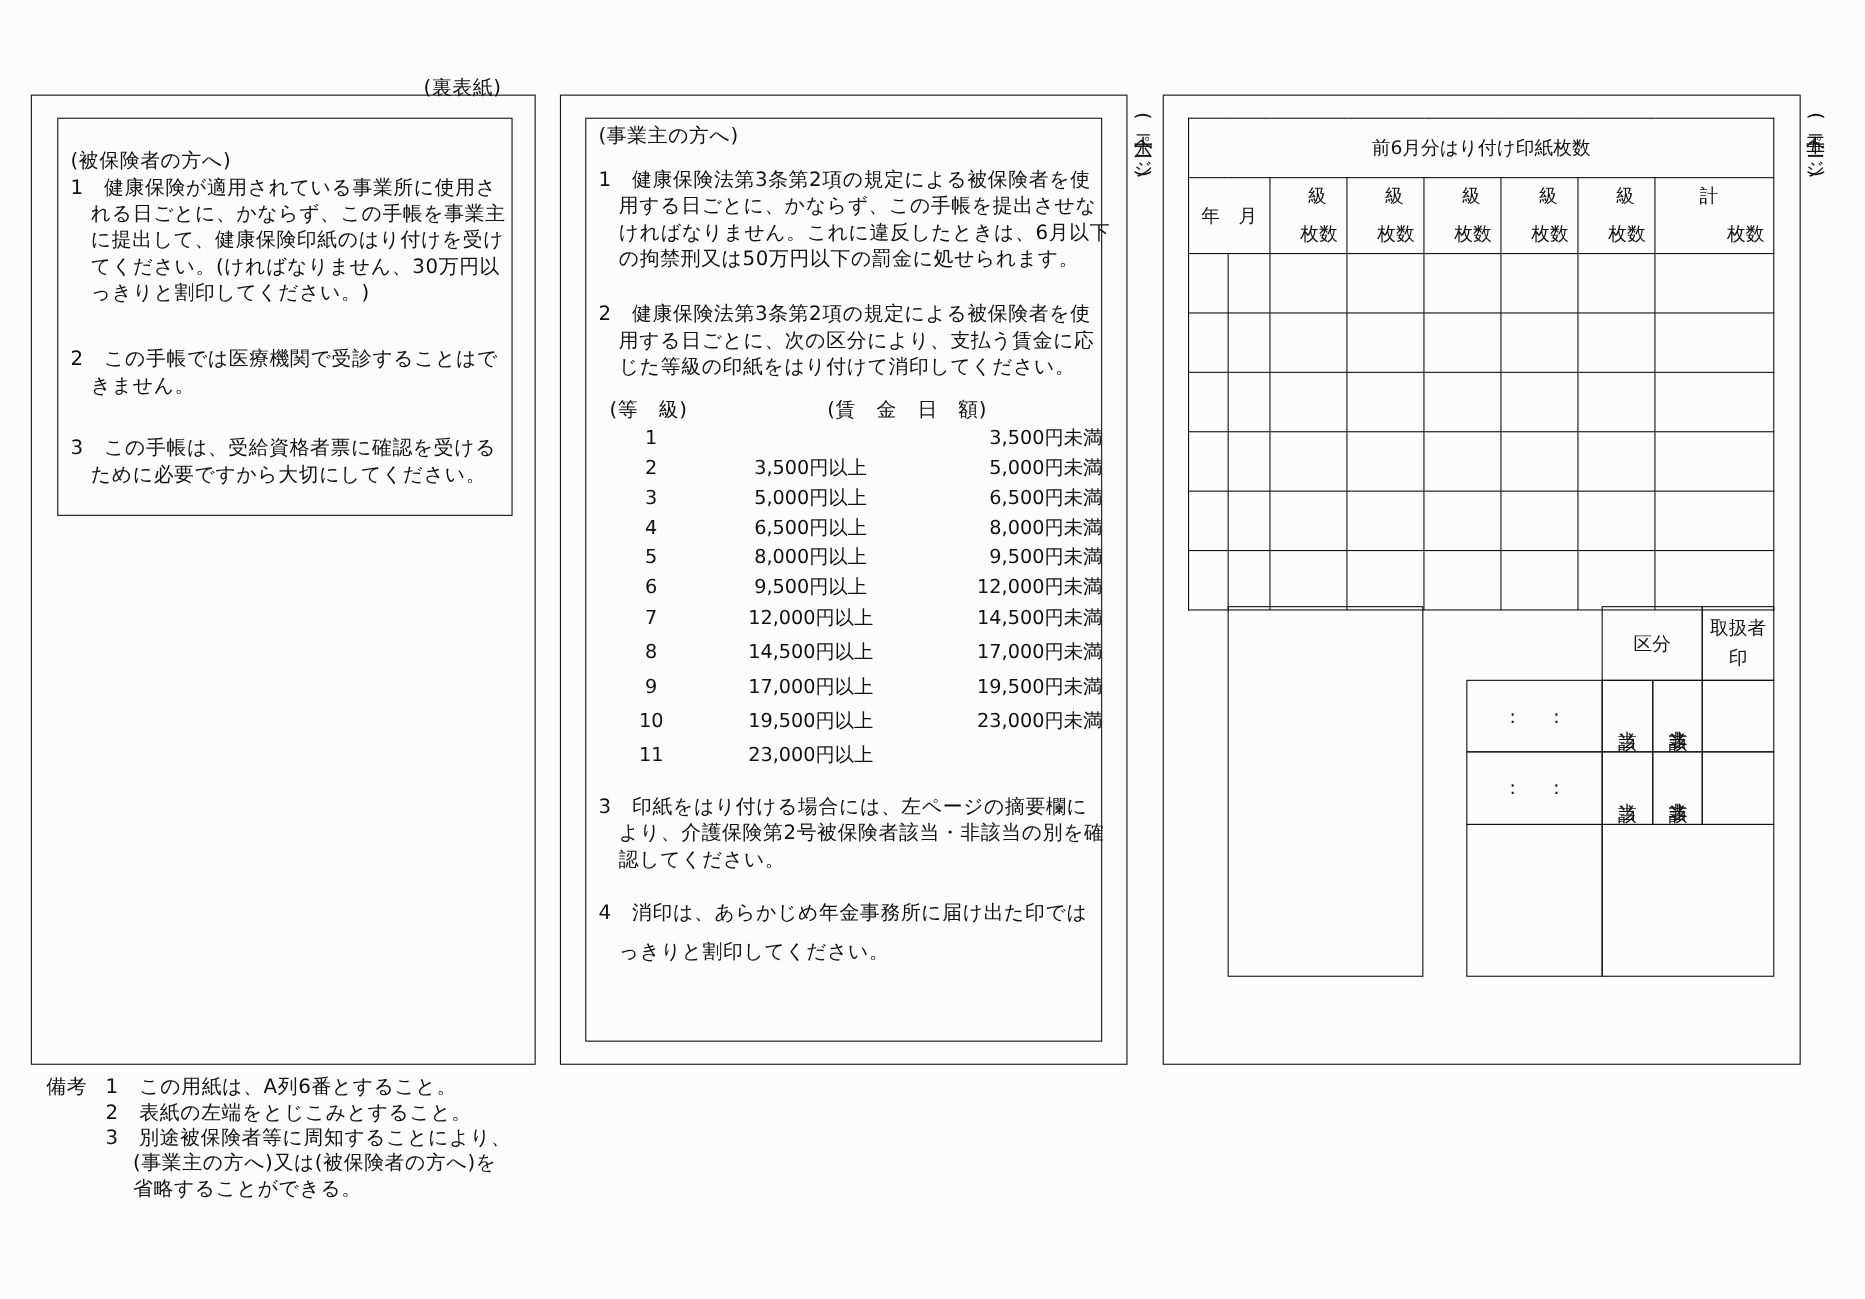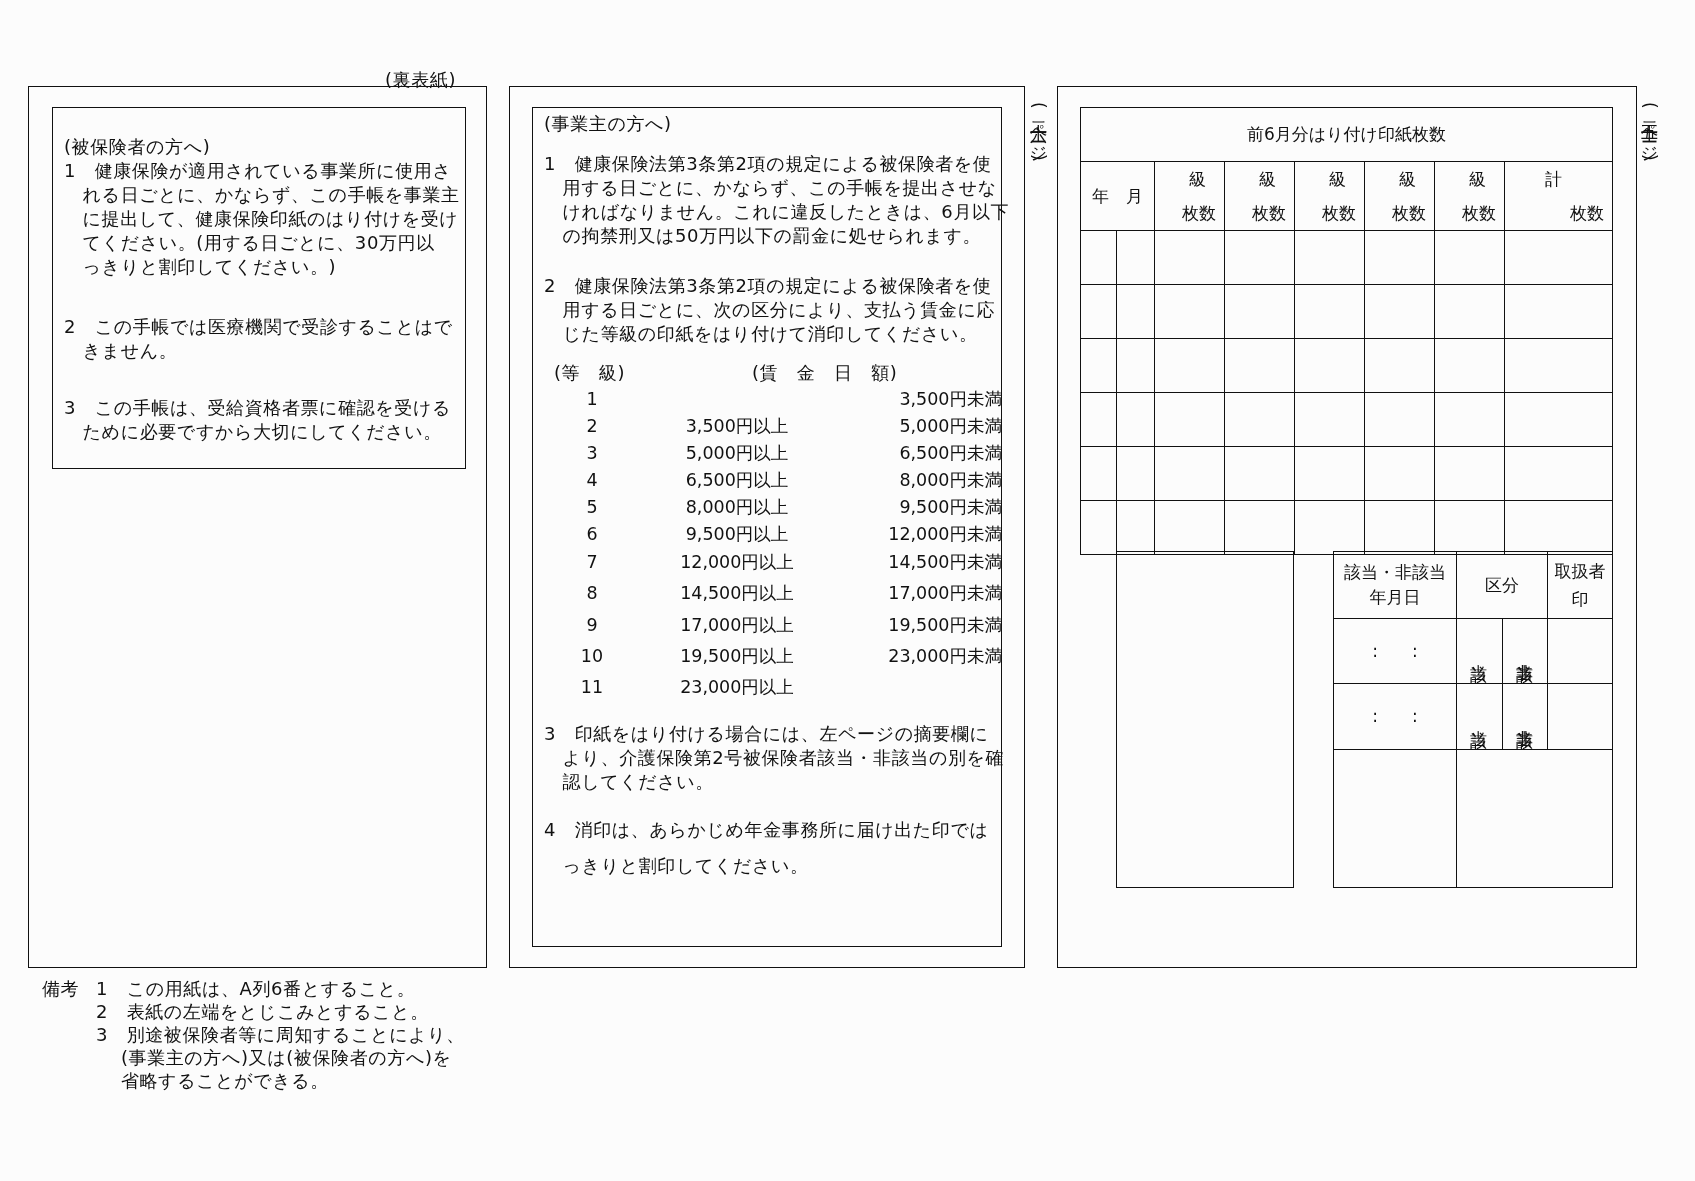--- a/index.html
+++ b/index.html
@@ -27,21 +27,21 @@
 <body>
 
 <div class="txt" style="left:385px; top:68px;">(裏表紙)</div>
 
 <div class="frame" style="left:28px; top:86px; width:459px; height:882px;"></div>
 <div class="frame thin" style="left:52px; top:107px; width:414px; height:362px;"></div>
 <div class="txt" style="left:64px; top:135px;">(被保険者の方へ)</div>
 <div class="txt" style="left:64px; top:159px;">1　健康保険が適用されている事業所に使用さ</div>
 <div class="txt" style="left:64px; top:183px;">　れる日ごとに、かならず、この手帳を事業主</div>
 <div class="txt" style="left:64px; top:207px;">　に提出して、健康保険印紙のはり付けを受け</div>
-<div class="txt" style="left:64px; top:231px;">　てください。(用する日ごとに、30万円以</div>
+<div class="txt" style="left:64px; top:231px;">　てください。(ければなりません、30万円以</div>
 <div class="txt" style="left:64px; top:255px;">　っきりと割印してください。)</div>
 <div class="txt" style="left:64px; top:315px;">2　この手帳では医療機関で受診することはで</div>
 <div class="txt" style="left:64px; top:339px;">　きません。</div>
 <div class="txt" style="left:64px; top:396px;">3　この手帳は、受給資格者票に確認を受ける</div>
 <div class="txt" style="left:64px; top:420px;">　ために必要ですから大切にしてください。</div>
 
 <div class="frame" style="left:509px; top:86px; width:516px; height:882px;"></div>
 <div class="frame thin" style="left:532px; top:107px; width:470px; height:840px;"></div>
 <div class="txt" style="left:544px; top:112px;text-align:center;">(事業主の方へ)</div>
 <div class="txt" style="left:544px; top:152px;">1　健康保険法第3条第2項の規定による被保険者を使</div>
@@ -224,22 +224,20 @@
         <td></td>
       </tr>
 </tbody>
   </table>
 
 <div class="abs" style="left:1080px; top:551px; width:533px; height:337px;">
 
   <div class="cell-abs" style="left:36px; top:0; width:178px; height:337px;"></div>
 
 
-  <div class="cell-abs center" style="left:253px; top:0; width:124px; height:68px; white-space:pre-line; line-height:25px;">該当・非該当
-年月日</div>
   <div class="cell-abs center" style="left:376px; top:0; width:92px; height:68px;">区分</div>
   <div class="cell-abs center" style="left:467px; top:0; width:66px; height:68px; white-space:pre-line; line-height:28px;">取扱者
 印</div>
 
   <div class="cell-abs center" style="left:253px; top:67px; width:124px; height:66px;">:　　:</div>
   <div class="cell-abs center" style="left:376px; top:67px; width:47px; height:66px;">
       <span style="writing-mode:vertical-rl;">該当</span>
     </div>
   <div class="cell-abs center" style="left:422px; top:67px; width:46px; height:66px;">
       <span style="writing-mode:vertical-rl; line-height:18px;">非該当</span>

